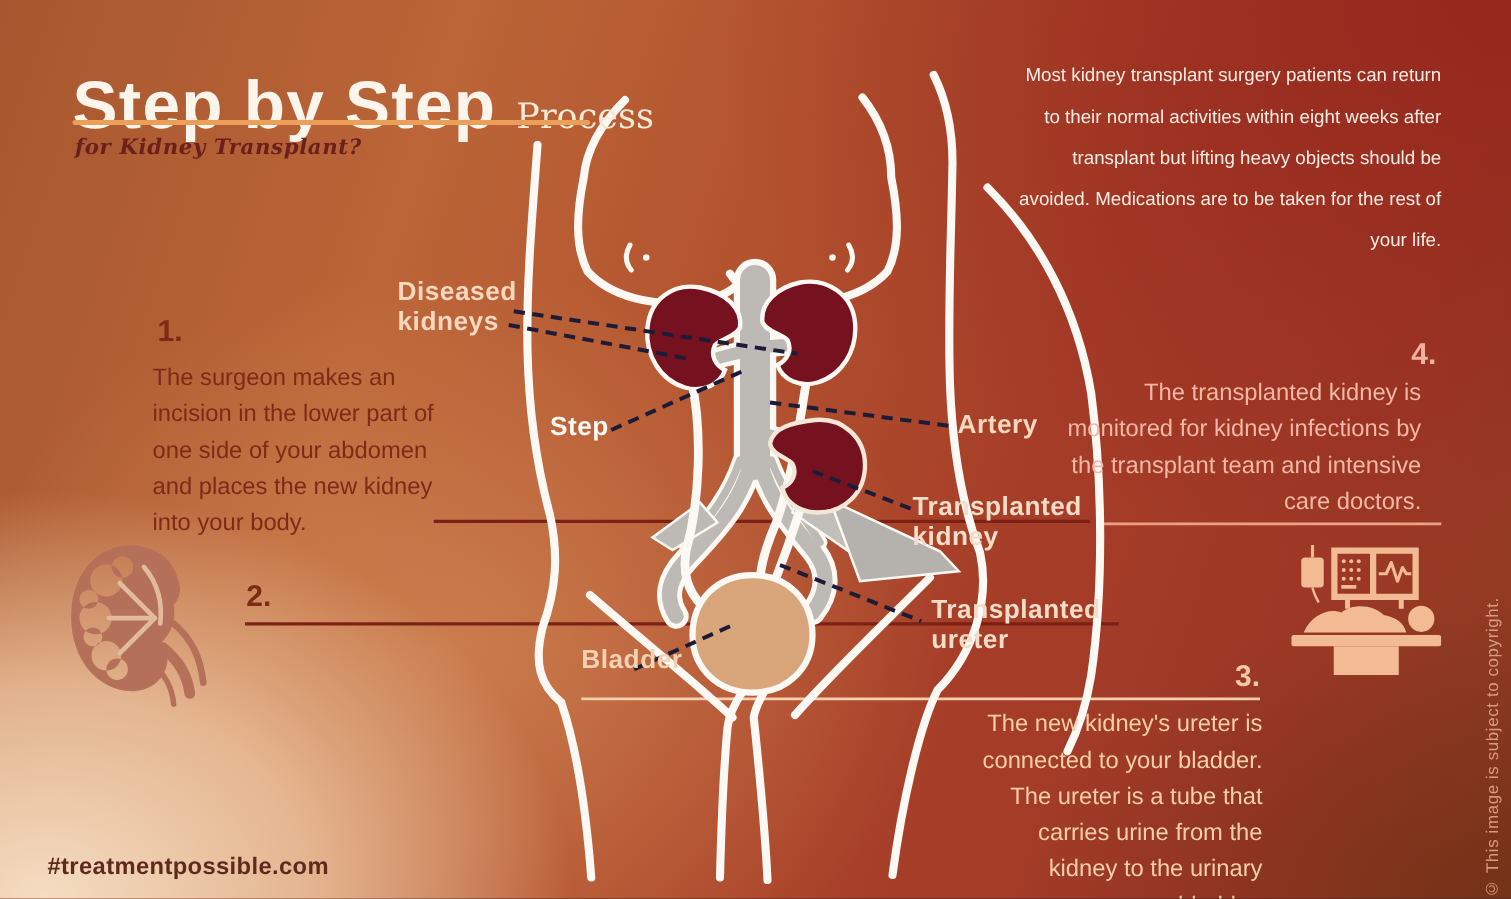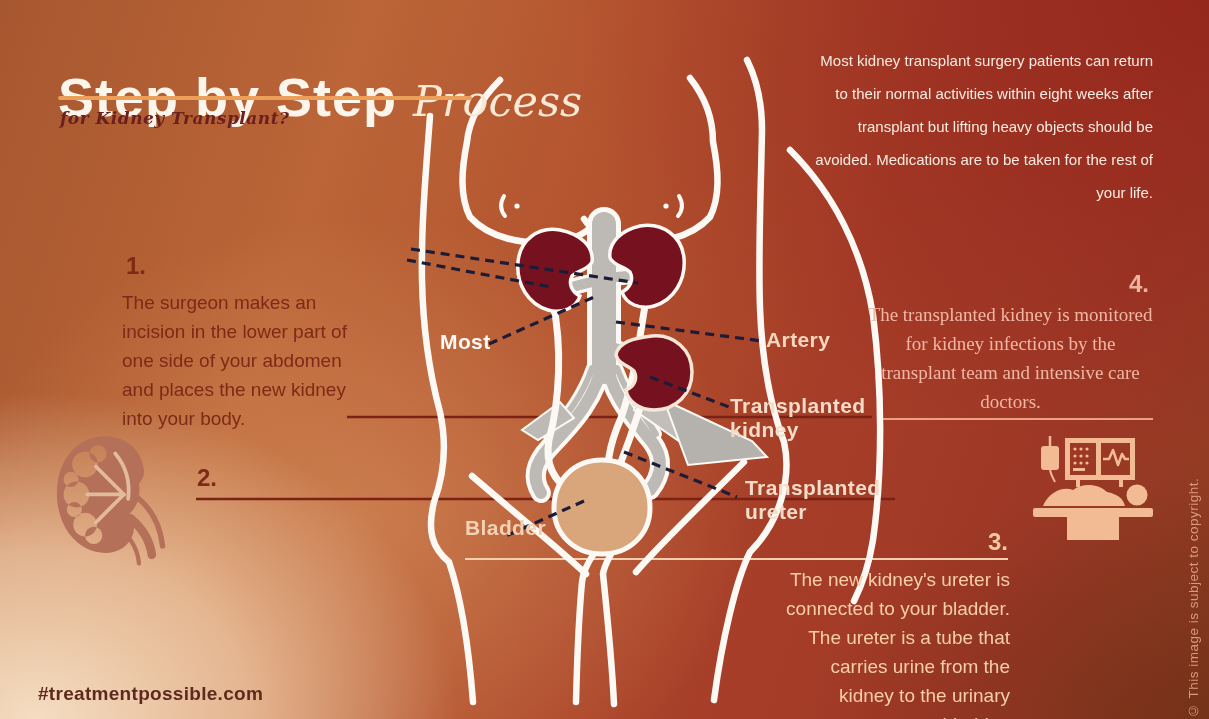--- a/index.html
+++ b/index.html
@@ -9,35 +9,35 @@
     background:
       radial-gradient(ellipse 620px 480px at 3% 100%, rgba(246,224,197,0.98) 0%, rgba(240,205,170,0.75) 35%, rgba(240,205,170,0) 68%),
       radial-gradient(ellipse 560px 430px at 30% 72%, rgba(226,166,112,0.45), rgba(226,166,112,0) 70%),
       radial-gradient(ellipse 900px 640px at 100% 0%, rgba(148,37,28,0.85), rgba(148,37,28,0) 72%),
       radial-gradient(ellipse 640px 420px at 102% 102%, rgba(84,38,12,0.5), rgba(84,38,12,0) 65%),
       linear-gradient(108deg,#a7572f 0%,#bb6538 26%,#b4542f 45%,#a63d28 66%,#9d3826 84%,#8f3d22 100%);
   }
   .abs{position:absolute;}
   .title-row{left:58px;top:44px;display:flex;align-items:baseline;gap:16px;}
   .title-main{font-family:Liberation Sans, sans-serif;font-weight:bold;font-size:54px;color:#fcf5ec;letter-spacing:1px;}
-  .title-accent{font-family:"DejaVu Serif","Liberation Serif",serif;font-style:italic;font-size:43px;color:#f7e9d5;margin-top:32px;}
+  .title-accent{font-family:"DejaVu Serif","Liberation Serif",serif;font-size:28px;color:#f7e9d5;margin-top:32px;}
   .title-underline{left:58px;top:96px;width:414px;height:4px;background:#eb9f58;border-radius:2px;}
   .subtitle{left:60px;top:108px;font-family:"DejaVu Serif","Liberation Serif",serif;font-style:italic;font-weight:bold;font-size:17px;color:#6b201e;letter-spacing:.5px;}
   .intro{right:56px;top:44px;width:345px;text-align:right;font-size:15px;line-height:33px;color:#f7ece1;}
   .step-num{font-size:24px;font-weight:bold;}
   .step-text{font-size:19px;line-height:29px;}
   .dark-ink{color:#7d2a17;}
   .step1-num{left:126px;top:252px;}
   .step1-text{left:122px;top:288px;width:232px;}
   .step2-num{left:197px;top:464px;}
   .step2-text{left:197px;top:505px;width:222px;}
   .step3-num{right:201px;top:528px;color:#f3c9a2;text-align:right;}
   .step3-text{right:199px;top:565px;width:230px;text-align:right;color:#f6cfa9;}
   .step4-num{right:60px;top:270px;color:#eeb2a0;text-align:right;}
-  .step4-text{right:56px;top:300px;width:285px;text-align:center;color:#f2b7a5;font-family:Liberation Serif, serif;}
+  .step4-text{right:72px;top:300px;width:285px;text-align:right;color:#f2b7a5;}
   .anat{font-weight:bold;font-size:21px;letter-spacing:.4px;line-height:24px;white-space:pre-line;color:#f6d8bf;}
   .lbl-diseased{left:318px;top:222px;}
   .lbl-vein{left:440px;top:330px;color:#fdf9f4;}
   .lbl-artery{left:766px;top:328px;}
   .lbl-tkidney{left:730px;top:394px;color:#f3ddc8;}
   .lbl-tureter{left:745px;top:476px;color:#f3ddc8;}
   .lbl-bladder{left:465px;top:516px;color:#f3d2b4;text-align:right;}
   .hashtag{left:38px;top:683px;font-size:19px;font-weight:600;color:#5e2a1e;letter-spacing:.3px;}
   .copyright{right:8px;top:430px;height:288px;writing-mode:vertical-rl;transform:rotate(180deg);font-size:13.5px;color:#d99b7e;letter-spacing:.5px;}
   svg{display:block;}
@@ -138,21 +138,23 @@
   <div class="abs step-text dark-ink step1-text">The surgeon makes an incision in the lower part of one side of your abdomen and places the new kidney into your body.</div>
 
   <div class="abs step-num dark-ink step2-num">2.</div>
 
   <div class="abs step-num step3-num">3.</div>
   <div class="abs step-text step3-text">The new kidney's ureter is connected to your bladder. The ureter is a tube that carries urine from the kidney to the urinary bladder.</div>
 
   <div class="abs step-num step4-num">4.</div>
   <div class="abs step-text step4-text">The transplanted kidney is monitored for kidney infections by the transplant team and intensive care doctors.</div>
 
-  <div class="abs anat lbl-vein">Most</div>
+  <div class="abs anat lbl-diseased">Diseased
+kidneys</div>
+  <div class="abs anat lbl-vein">Step</div>
   <div class="abs anat lbl-artery">Artery</div>
   <div class="abs anat lbl-tkidney">Transplanted
 kidney</div>
   <div class="abs anat lbl-tureter">Transplanted
 ureter</div>
   <div class="abs anat lbl-bladder">Bladder</div>
 
   <svg class="abs kidney-icon" width="120" height="140" viewBox="0 0 110 130">
     <path fill="#b5705a" fill-rule="evenodd" d="
       M 52 4 C 26 2 6 22 4 52 C 2 82 18 108 44 112 C 58 114 70 107 74 96 C 77 88 75 82 70 77 C 78 70 82 60 80 48 C 84 44 86 38 84 32 C 80 14 68 6 52 4 Z

